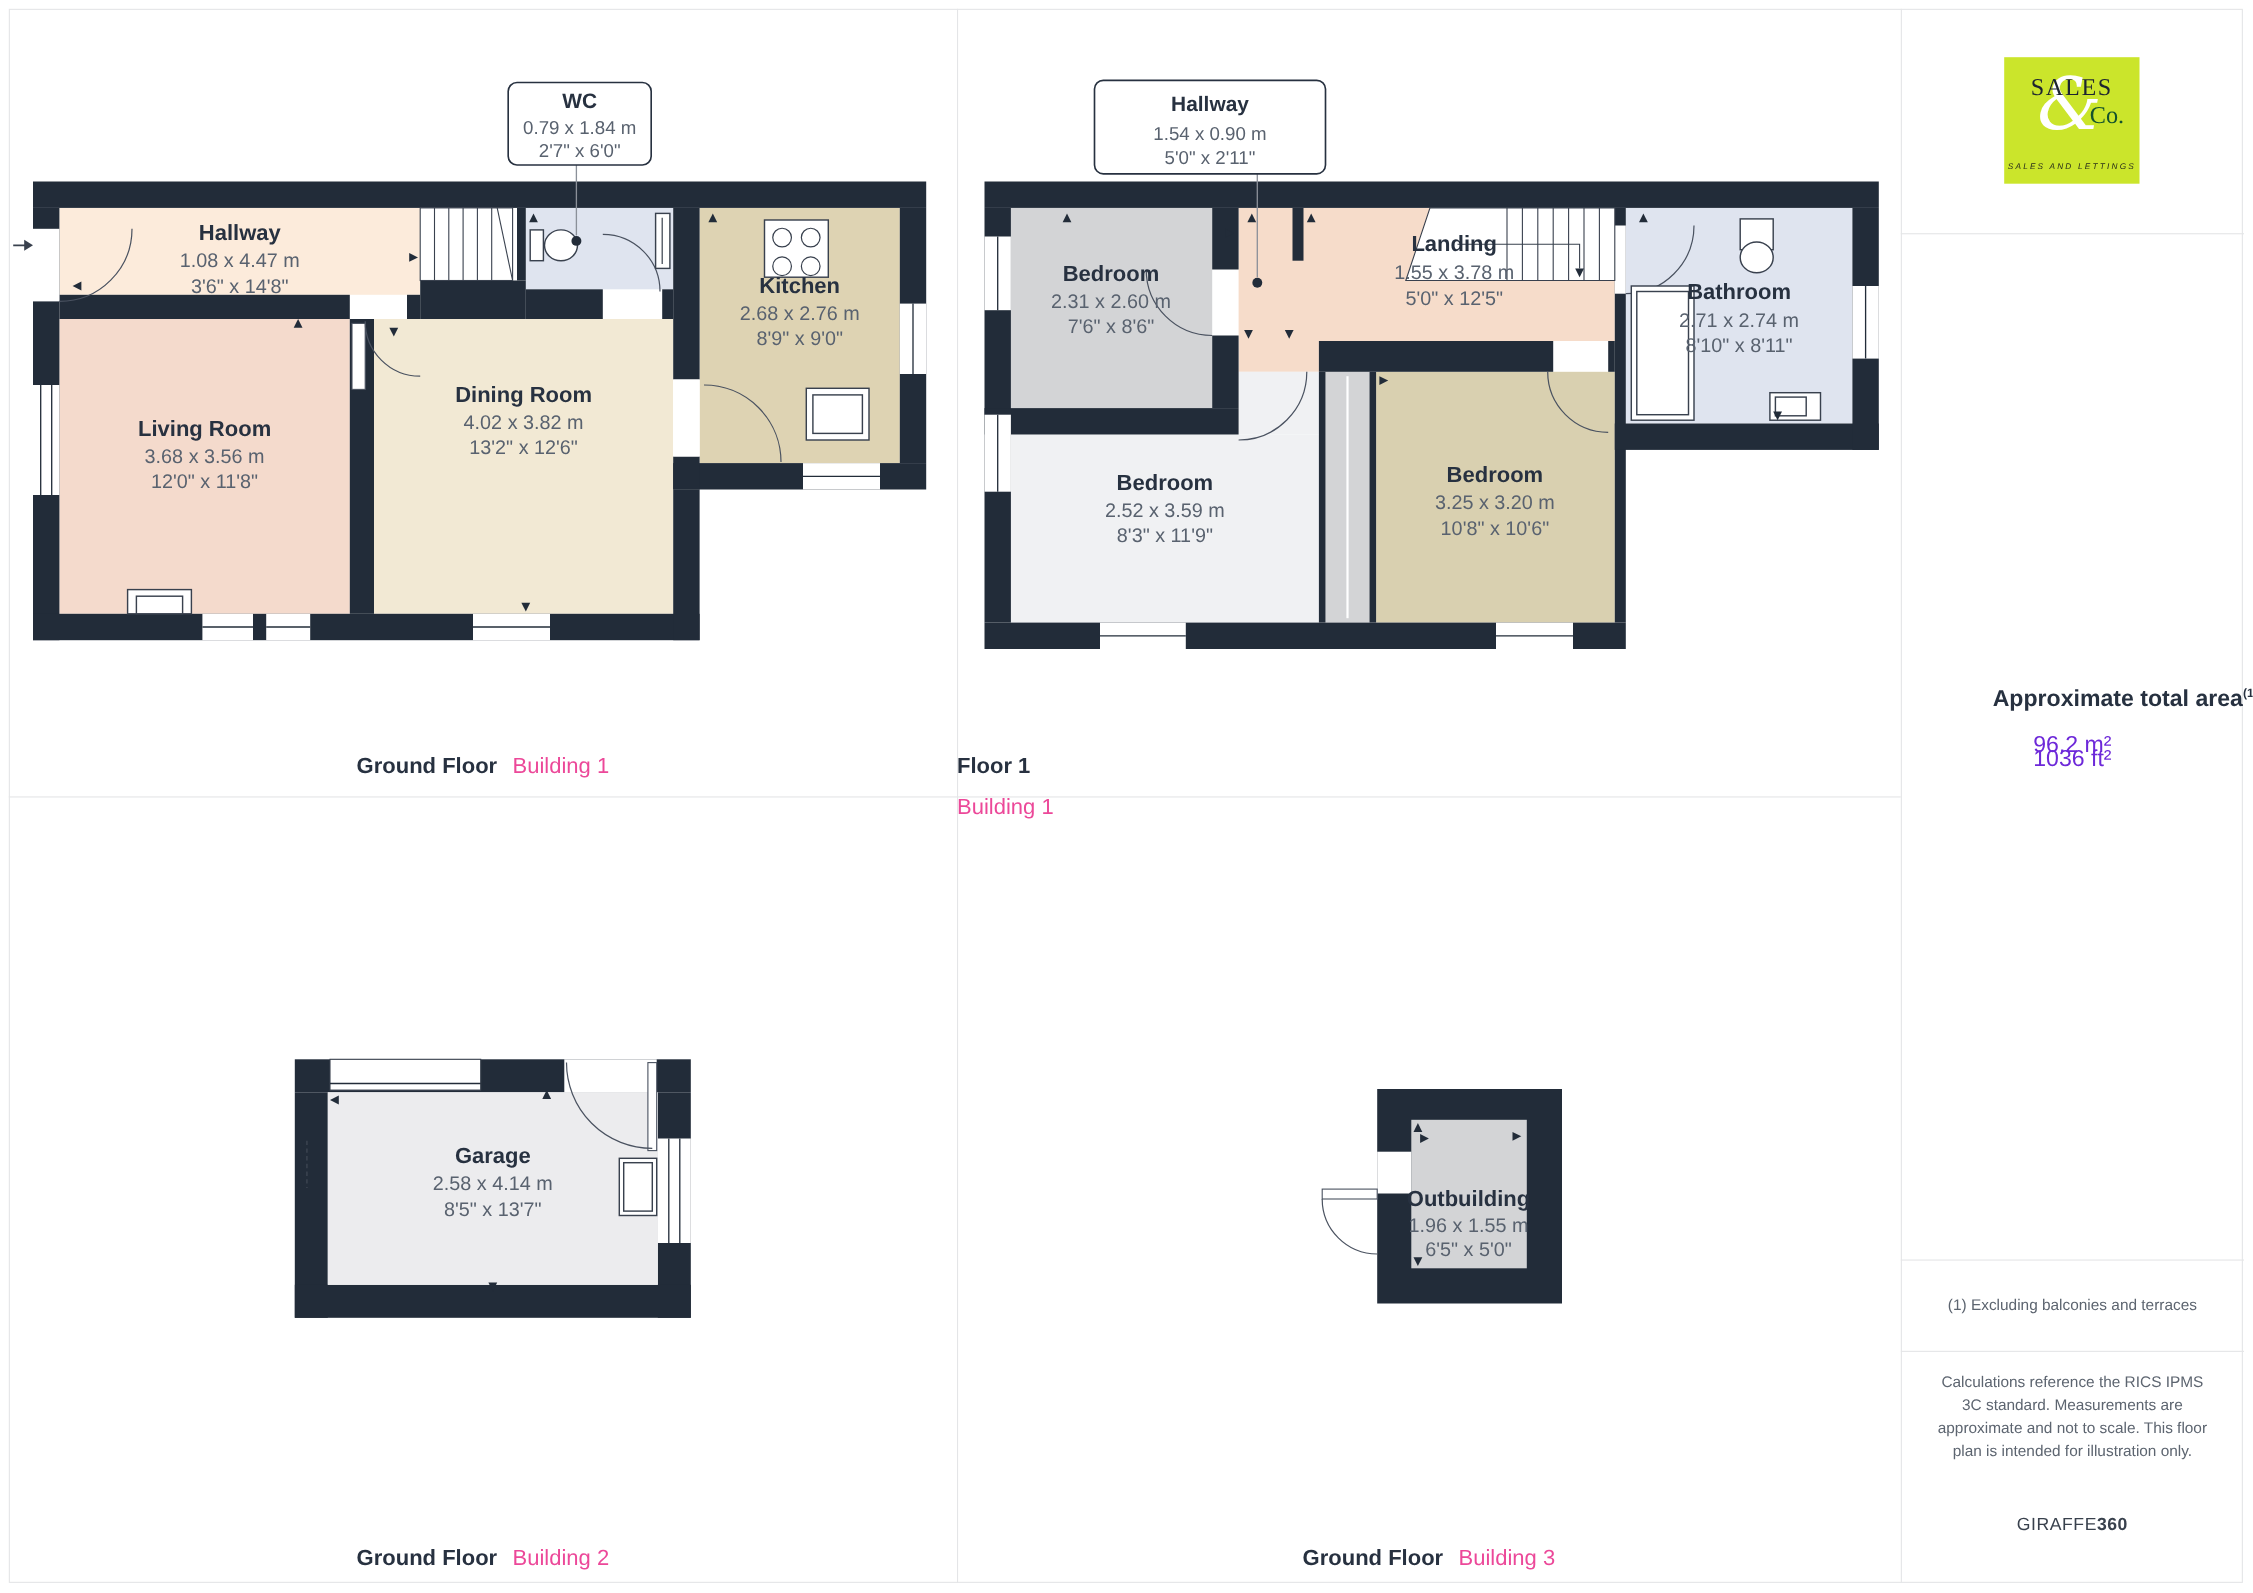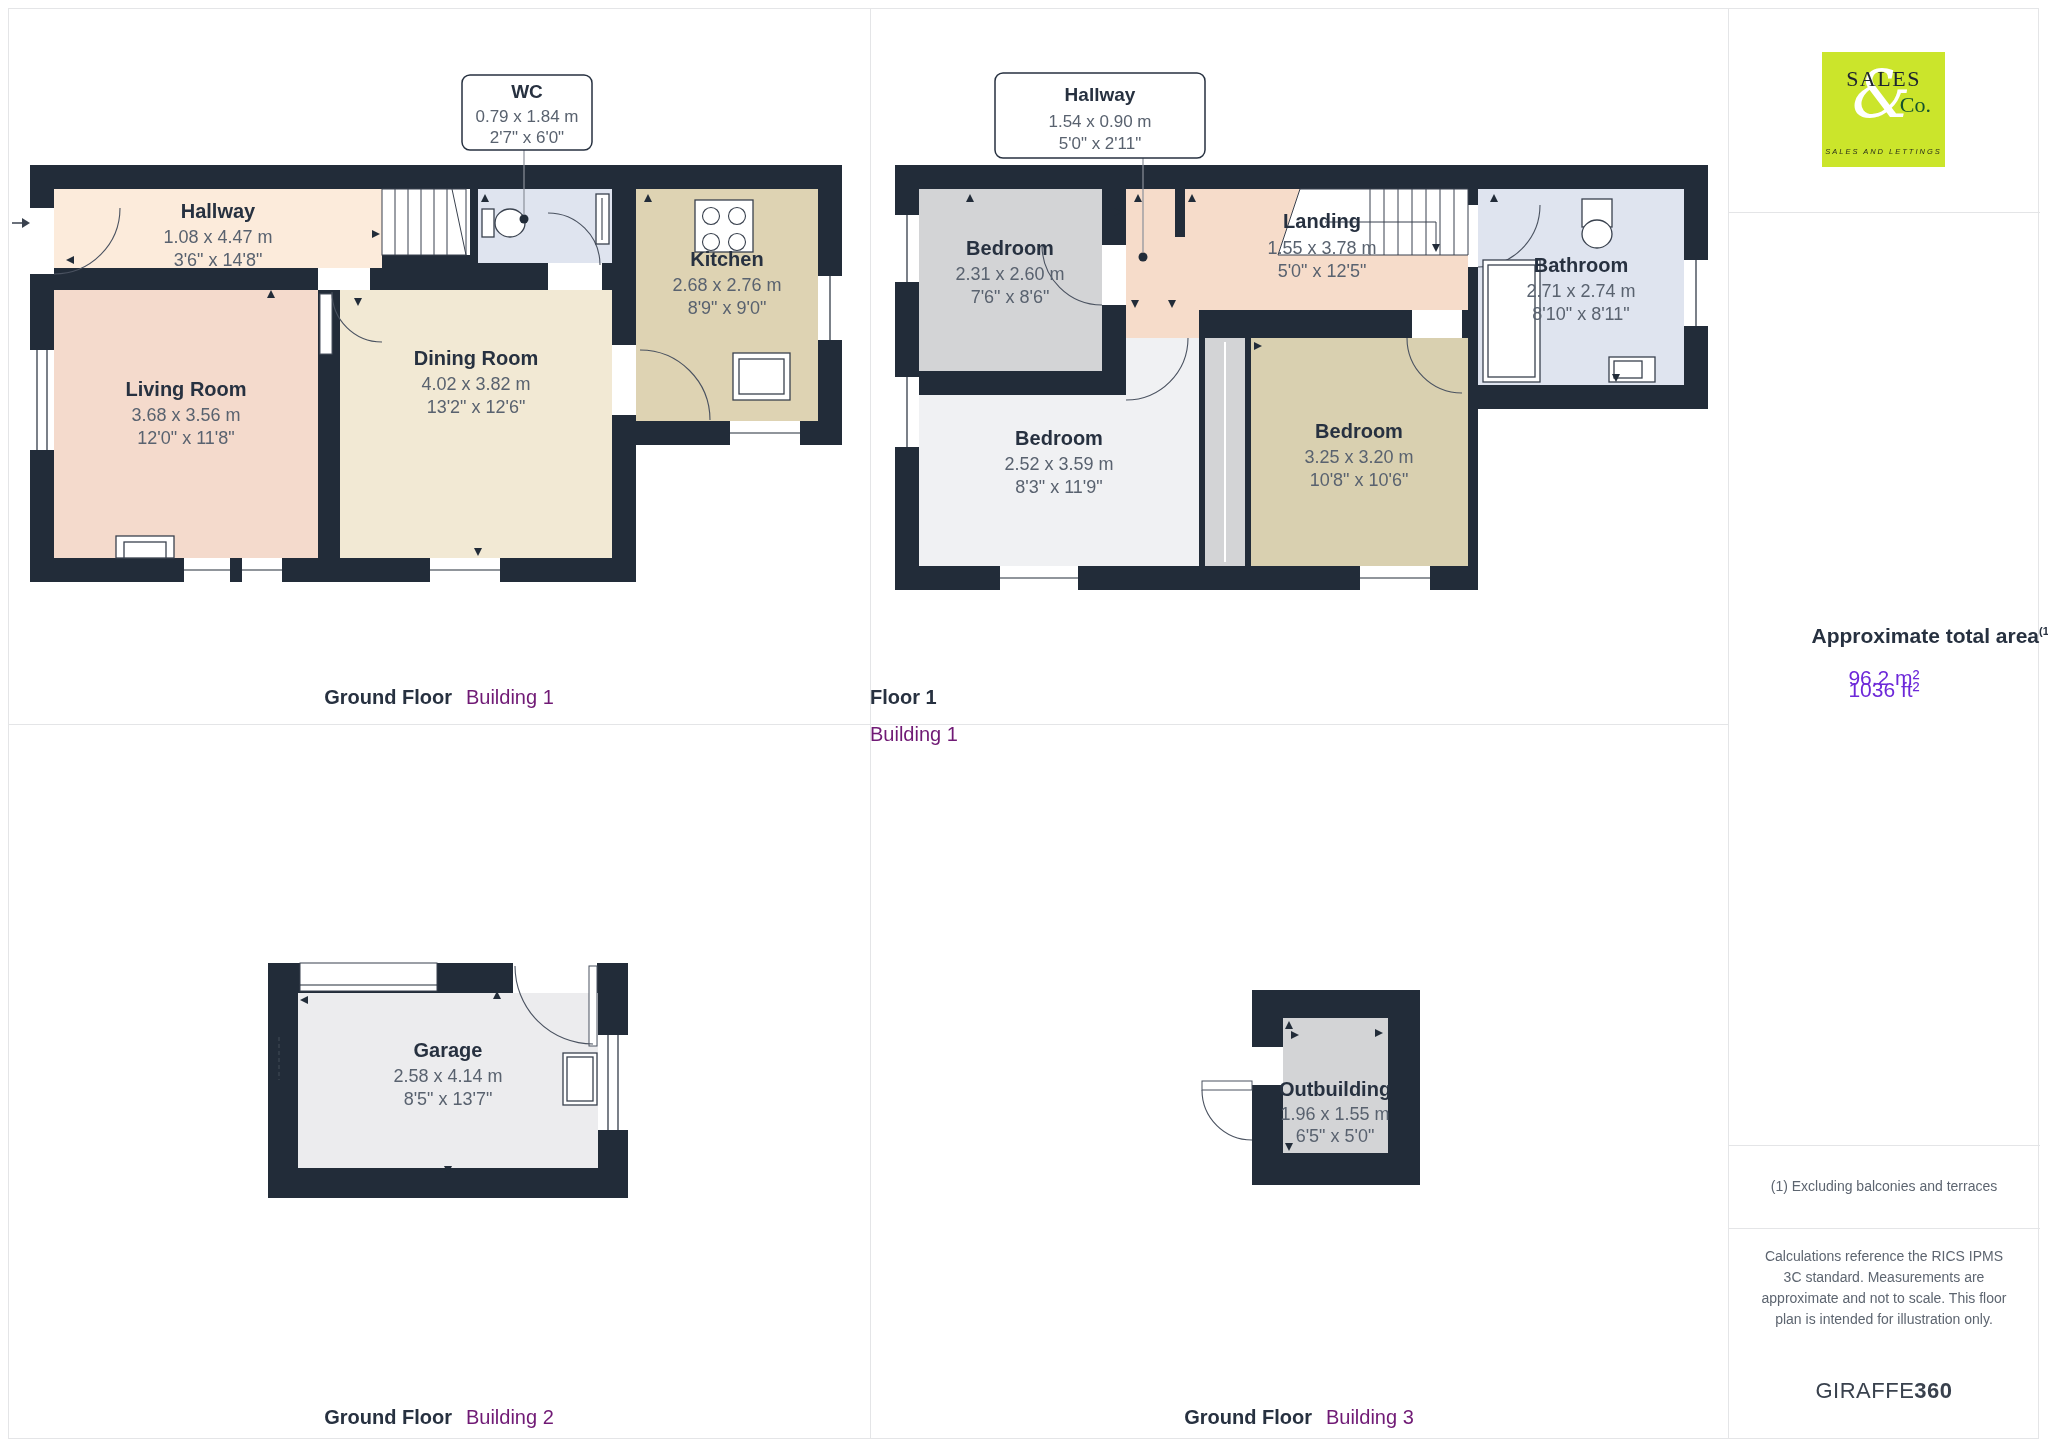--- a/index.html
+++ b/index.html
@@ -5,21 +5,21 @@
   html,body{margin:0;padding:0;background:#ffffff;}
   .canvas{position:relative;width:2048px;height:1448px;background:#ffffff;
           font-family:"Liberation Sans",sans-serif;overflow:hidden;}
   .frame{position:absolute;left:8px;top:8px;width:2031px;height:1431px;
          border:1px solid #e4e5e7;box-sizing:border-box;}
   .vline,.hline{position:absolute;background:#e4e5e7;}
   .plan{position:absolute;}
   .caption{position:absolute;display:flex;justify-content:center;align-items:baseline;
            gap:14px;font-size:20px;}
   .caption .floor{font-weight:700;color:#273140;}
-  .caption .bld{font-weight:400;color:#701a75;}
+  .caption .bld{font-weight:400;color:#ec4899;}
 
   
   .wall{fill:#222c39;}
   .win{fill:#ffffff;}
   .wline{stroke:#222c39;stroke-width:1.2;}
   .arc{fill:none;stroke:#4a5260;stroke-width:1.1;}
   .leaf{fill:#ffffff;stroke:#4a5260;stroke-width:1;}
   .fix{fill:#ffffff;stroke:#39414e;stroke-width:1.3;}
   .fxl{stroke:#39414e;stroke-width:1.1;fill:none;}
   .stairbox{fill:#ffffff;stroke:#39414e;stroke-width:1;}
@@ -50,21 +50,21 @@
   .logo .tag{position:absolute;left:0;bottom:11px;width:100%;text-align:center;z-index:2;
              font-size:7.5px;letter-spacing:2px;color:#2a2f1a;font-style:italic;}
   .areahead{position:absolute;left:0;top:616px;width:100%;text-align:center;
             font-size:21px;font-weight:700;color:#273140;padding-left:48px;}
   .areahead sup{font-size:11px;}
   .areaval{position:absolute;left:0;width:100%;text-align:center;font-size:21px;color:#6d28d9;}
   .sfoot{position:absolute;left:0;top:1170px;width:100%;text-align:center;font-size:14px;color:#5d6570;}
   .sdisc{position:absolute;left:30px;top:1238px;width:252px;text-align:center;
          font-size:14px;line-height:21px;color:#5d6570;}
   .sbrand{position:absolute;left:0;top:1370px;width:100%;text-align:center;
-          font-size:22px;color:#39414d;letter-spacing:0.5px;}
+          font-size:16px;color:#39414d;letter-spacing:0.5px;}
   .sbrand .b{font-weight:700;}
 </style>
 </head>
 <body>
 
 <div class="canvas">
   <div class="frame"></div>
   <div class="vline" style="left:870px;top:8px;width:1px;height:1431px;"></div>
   <div class="vline" style="left:1728px;top:8px;width:1px;height:1431px;"></div>
   <div class="hline" style="left:8px;top:724px;width:1720px;height:1px;"></div>

